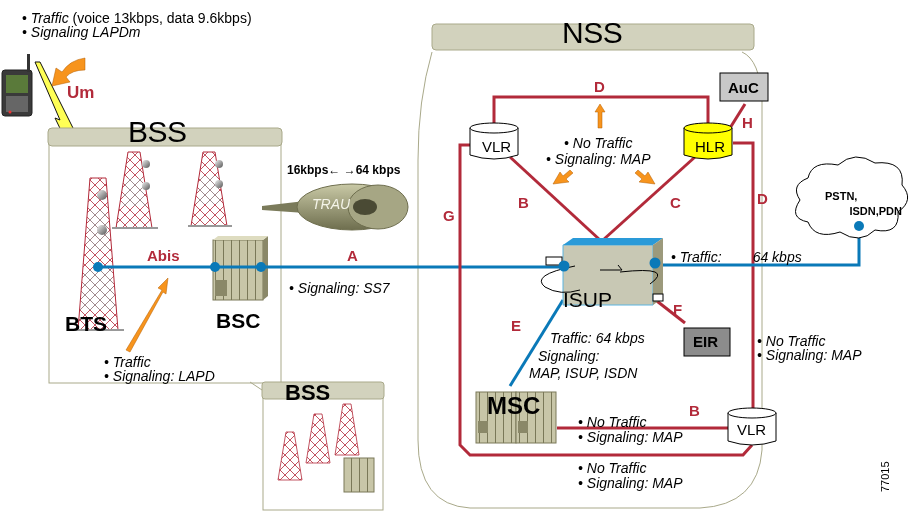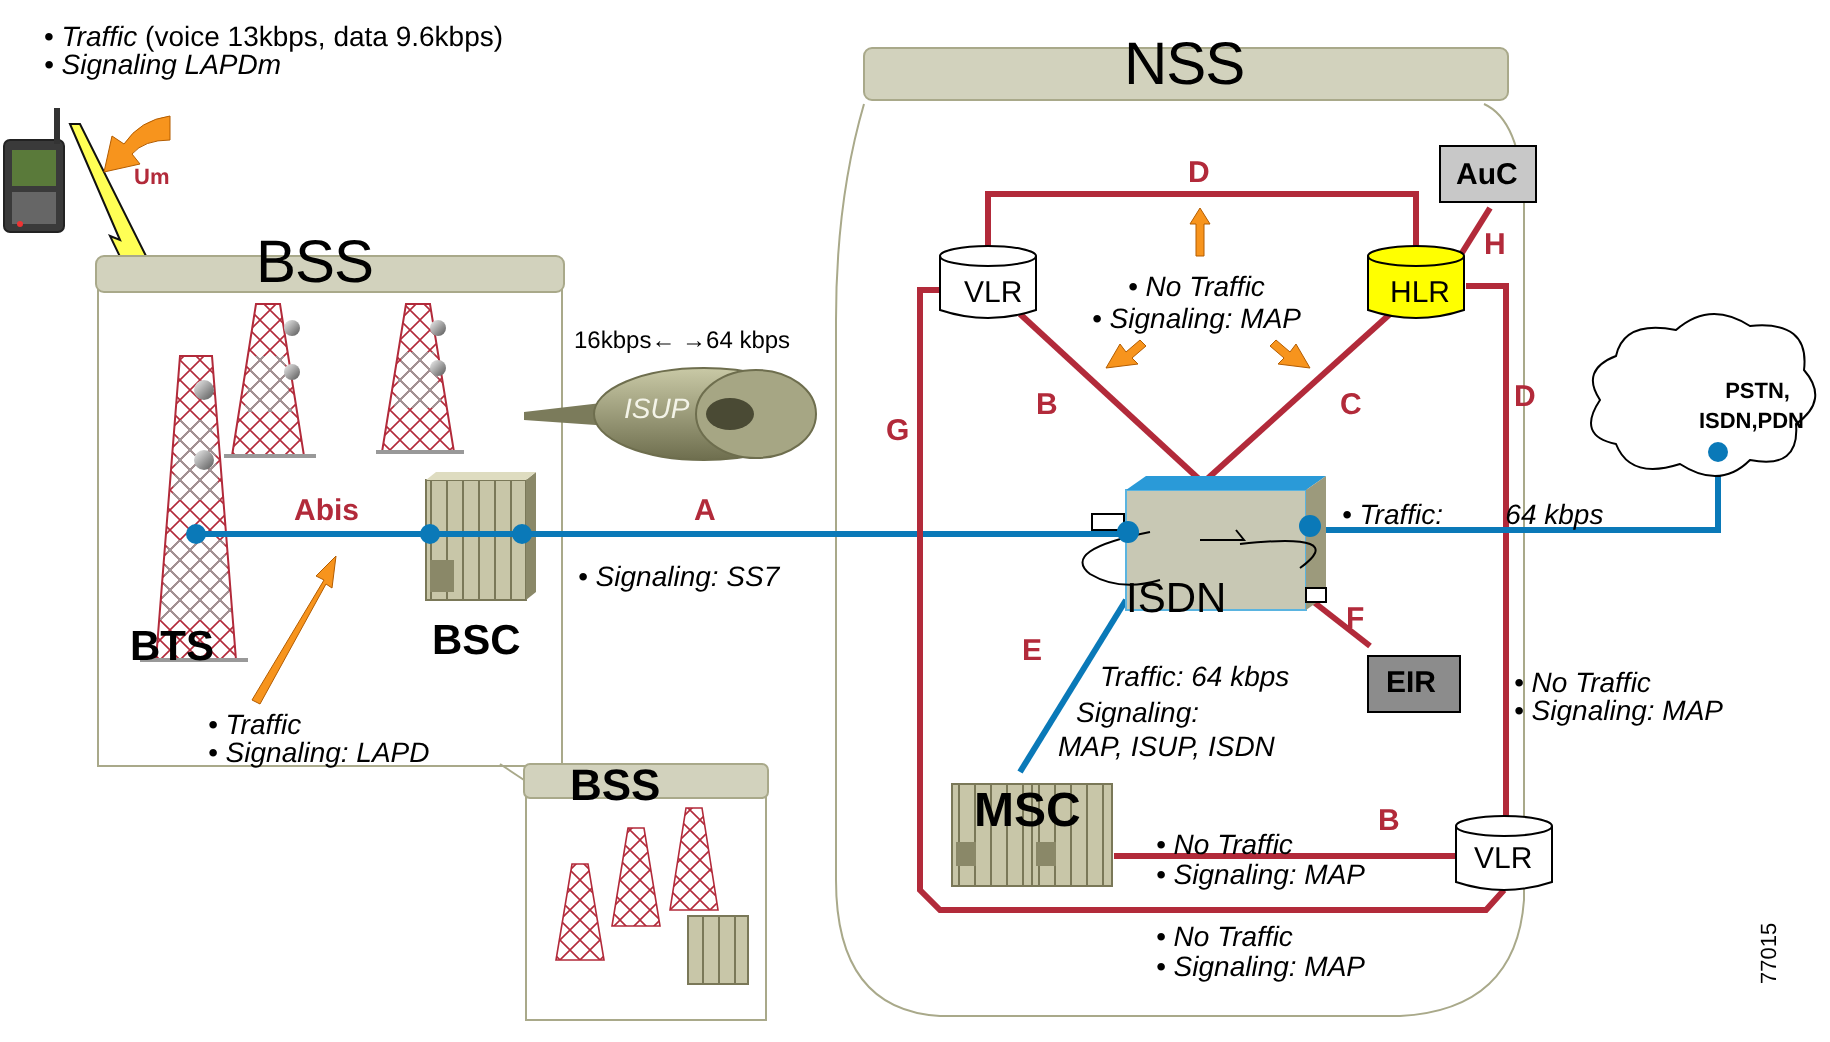--- a/index.html
+++ b/index.html
@@ -182,30 +182,30 @@
 
     <path d="M800 200 Q 790 185 808 178 Q 812 160 838 165 Q 855 150 875 163 Q 905 160 902 185 Q 915 200 898 212 Q 900 235 875 230 Q 860 245 840 232 Q 815 240 808 222 Q 788 218 800 200 Z" fill="#fff" stroke="#000"></path>
     <circle cx="859" cy="226" r="5" fill="#0a79b8"></circle>
   </svg>
 
   <div class="t bul" style="left:22px;top:11px">
     • <span class="it">Traffic</span><span> (voice 13kbps, data 9.6kbps)</span>
   </div>
   <div class="t bul it" style="left:22px;top:25px">• <span>Signaling LAPDm</span></div>
 
-  <div class="t red" style="left:67px;top:84px;font-size:11px">Um</div>
+  <div class="t red" style="left:67px;top:84px;font-size:17px">Um</div>
   <div class="t big" style="left:128px;top:117px">BSS</div>
   <div class="t red" style="left:147px;top:248px;font-size:15px">Abis</div>
   <div class="t lbl" style="left:65px;top:313px">BTS</div>
   <div class="t lbl" style="left:216px;top:310px">BSC</div>
   <div class="t bul it" style="left:104px;top:355px">• <span>Traffic</span></div>
   <div class="t bul it" style="left:104px;top:369px">• <span>Signaling: LAPD</span></div>
 
-  <div class="t" style="left:287px;top:164px;font-size:12px;font-weight:normal">16kbps← →64 kbps</div>
-  <div class="t it" style="left:312px;top:197px;font-size:14px;color:#f4f4e8">ISUP</div>
+  <div class="t" style="left:287px;top:164px;font-size:12px;font-weight:bold">16kbps← →64 kbps</div>
+  <div class="t it" style="left:312px;top:197px;font-size:14px;color:#f4f4e8">TRAU</div>
 
   <div class="t red" style="left:347px;top:248px;font-size:15px">A</div>
   <div class="t bul it" style="left:289px;top:281px">•  <span>Signaling: SS7</span></div>
 
   <div class="t" style="left:285px;top:382px;font-size:22px;font-weight:bold">BSS</div>
 
   <div class="t big" style="left:562px;top:18px">NSS</div>
 
   <div class="t red" style="left:594px;top:79px;font-size:15px">D</div>
   <div class="t" style="left:728px;top:80px;font-size:15px;font-weight:bold">AuC</div>
@@ -214,25 +214,25 @@
   <div class="t" style="left:695px;top:139px;font-size:15px">HLR</div>
 
   <div class="t bul it" style="left:564px;top:136px">• <span>No Traffic</span></div>
   <div class="t bul it" style="left:546px;top:152px">• <span>Signaling: MAP</span></div>
 
   <div class="t red" style="left:518px;top:195px;font-size:15px">B</div>
   <div class="t red" style="left:670px;top:195px;font-size:15px">C</div>
   <div class="t red" style="left:757px;top:191px;font-size:15px">D</div>
   <div class="t red" style="left:443px;top:208px;font-size:15px">G</div>
 
-  <div class="t" style="left:563px;top:289px;font-size:21px">ISDN</div>
+  <div class="t" style="left:563px;top:289px;font-size:21px">ISUP</div>
 
   <div class="t bul it" style="left:671px;top:250px">• <span style="white-space:pre">Traffic:        64 kbps</span></div>
 
-  <div class="t" style="left:825px;top:191px;font-size:11px;font-weight:bold;text-align:right;width:70px">PSTN,</div>
+  <div class="t" style="left:825px;top:191px;font-size:11px;font-weight:bold;text-align:left;width:70px">PSTN,</div>
   <div class="t" style="left:818px;top:206px;font-size:11px;font-weight:bold;text-align:right;width:84px">ISDN,PDN</div>
 
   <div class="t red" style="left:673px;top:302px;font-size:15px">F</div>
   <div class="t" style="left:693px;top:334px;font-size:15px;font-weight:bold">EIR</div>
   <div class="t red" style="left:511px;top:318px;font-size:15px">E</div>
 
   <div class="t bul it" style="left:550px;top:331px">Traffic: 64 kbps</div>
   <div class="t bul it" style="left:538px;top:349px">Signaling:</div>
   <div class="t bul it" style="left:529px;top:366px">MAP, ISUP, ISDN</div>
 

